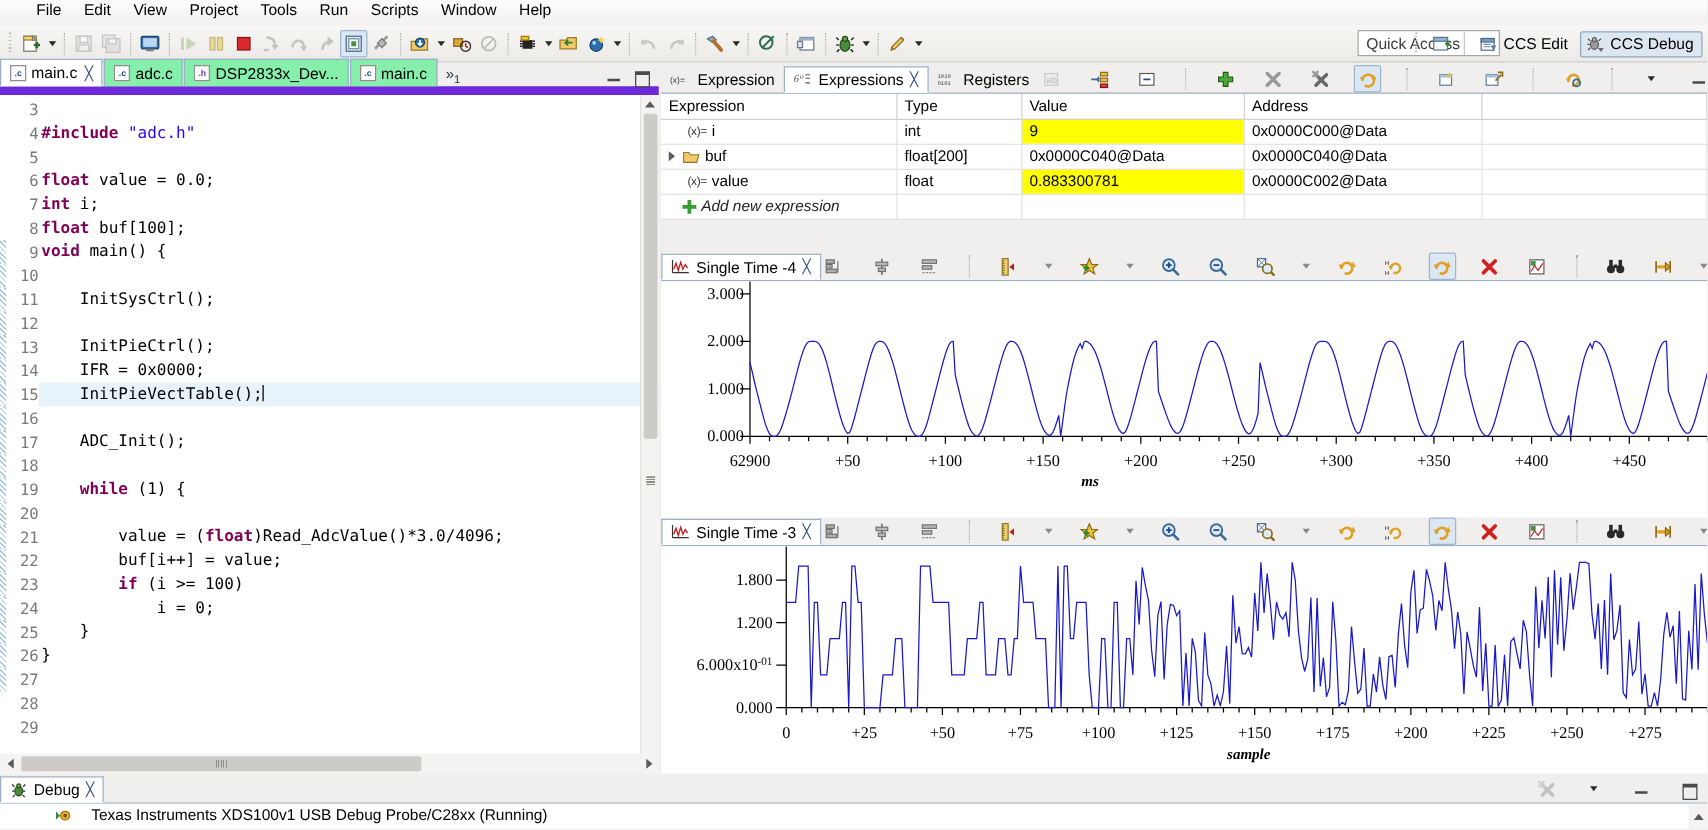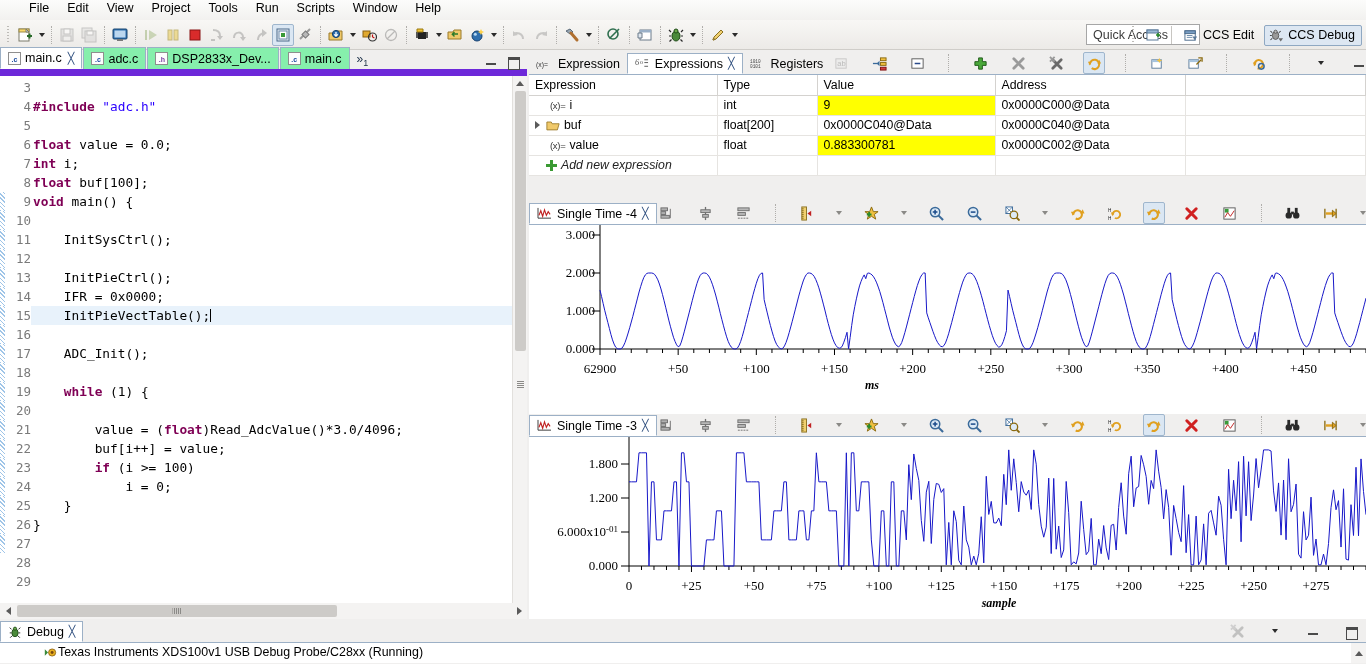--- a/index.html
+++ b/index.html
@@ -177,21 +177,21 @@
   .plus-ic:after{top:4px;left:0;height:3px;width:11px;}
 
   
   .graph-body { background:#fff; position:relative; overflow:hidden; }
   .graph-svg { display:block; }
 
   
   .debugview { position:absolute; left:0; top:621px; width:1366px; height:43px; background:#f0efee;}
   .dbg-tabrow { height:22px; display:flex; align-items:flex-end; border-bottom:1px solid #9cb0c6;}
   .dbg-body { background:#fff; height:20px; position:relative; font-size:12.4px; }
-  .dbg-node { display:flex; align-items:center; gap:1px; padding-left:44px; padding-top:2px; }
+  .dbg-node { display:flex; align-items:center; gap:16px; padding-left:44px; padding-top:2px; }
   .iconbox { display:inline-flex; align-items:center; justify-content:center; }
 </style>
 </head>
 <body>
 
 <div id="app">
 
   <div class="menubar">
     <div class="mi">File</div>
     <div class="mi">Edit</div>

